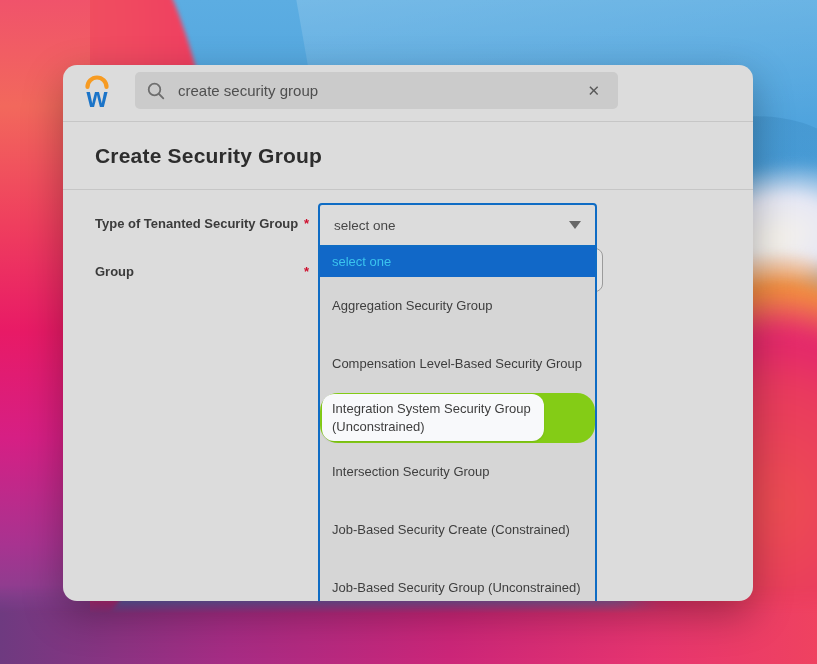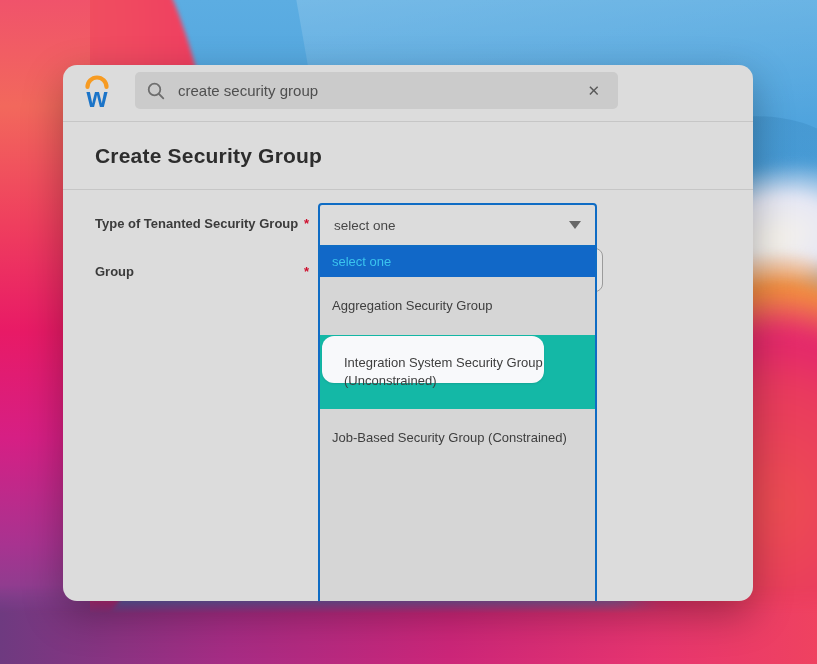--- a/index.html
+++ b/index.html
@@ -50,21 +50,21 @@
           align-items:center;padding:0 14px;z-index:6;}
   .select-value{font-size:13.5px;color:#474747;}
   .caret{margin-left:auto;width:0;height:0;border-left:6px solid transparent;border-right:6px solid transparent;
          border-top:8px solid #676767;}
   
   .listbox{position:absolute;left:255px;top:182px;width:279px;height:354px;box-sizing:border-box;
            border-left:2px solid #0f6cc4;border-right:2px solid #0f6cc4;background:#d6d6d6;
            overflow:hidden;z-index:5;}
   .opt{box-sizing:border-box;padding:20px 12px;font-size:13px;line-height:18px;color:#3e3e3e;min-height:32px;}
   .opt.selected{min-height:30px;padding:6px 12px;background:#1168c8;color:#3ac3ee;}
-  .opt.hovered{position:relative;background:#14b8a6;padding:12px;min-height:50px;}
+  .opt.hovered{position:relative;background:#84cc16;padding:0;min-height:50px;border-radius:18px;}
   .opt.hovered .pill{position:absolute;left:2px;top:1px;width:222px;height:47px;background:#f8f9fb;
                      border-radius:12px;box-shadow:0 1px 2px rgba(0,0,0,0.10);}
   .opt.hovered .opt-text{position:relative;display:block;padding:7px 12px;}
 </style>
 </head>
 <body>
 
 <div class="stage">
   <div class="wp wp-streak"></div>
   <div class="wp wp-blue-band"></div>
@@ -108,21 +108,24 @@
     <input class="name-input" type="text" style="">
 
     <div class="select">
       <span class="select-value">select one</span>
       <span class="caret"></span>
     </div>
 
     <div class="listbox">
       <div class="opt selected">select one</div>
       <div class="opt">Aggregation Security Group</div>
+      <div class="opt">Compensation Level-Based Security Group</div>
       <div class="opt hovered">
         <span class="pill"></span>
         <span class="opt-text">Integration System Security Group (Unconstrained)</span>
       </div>
-      <div class="opt">Job-Based Security Group (Constrained)</div>
+      <div class="opt">Intersection Security Group</div>
+      <div class="opt">Job-Based Security Create (Constrained)</div>
+      <div class="opt">Job-Based Security Group (Unconstrained)</div>
     </div>
 
   </div>
 </div>
 
 </body></html>

